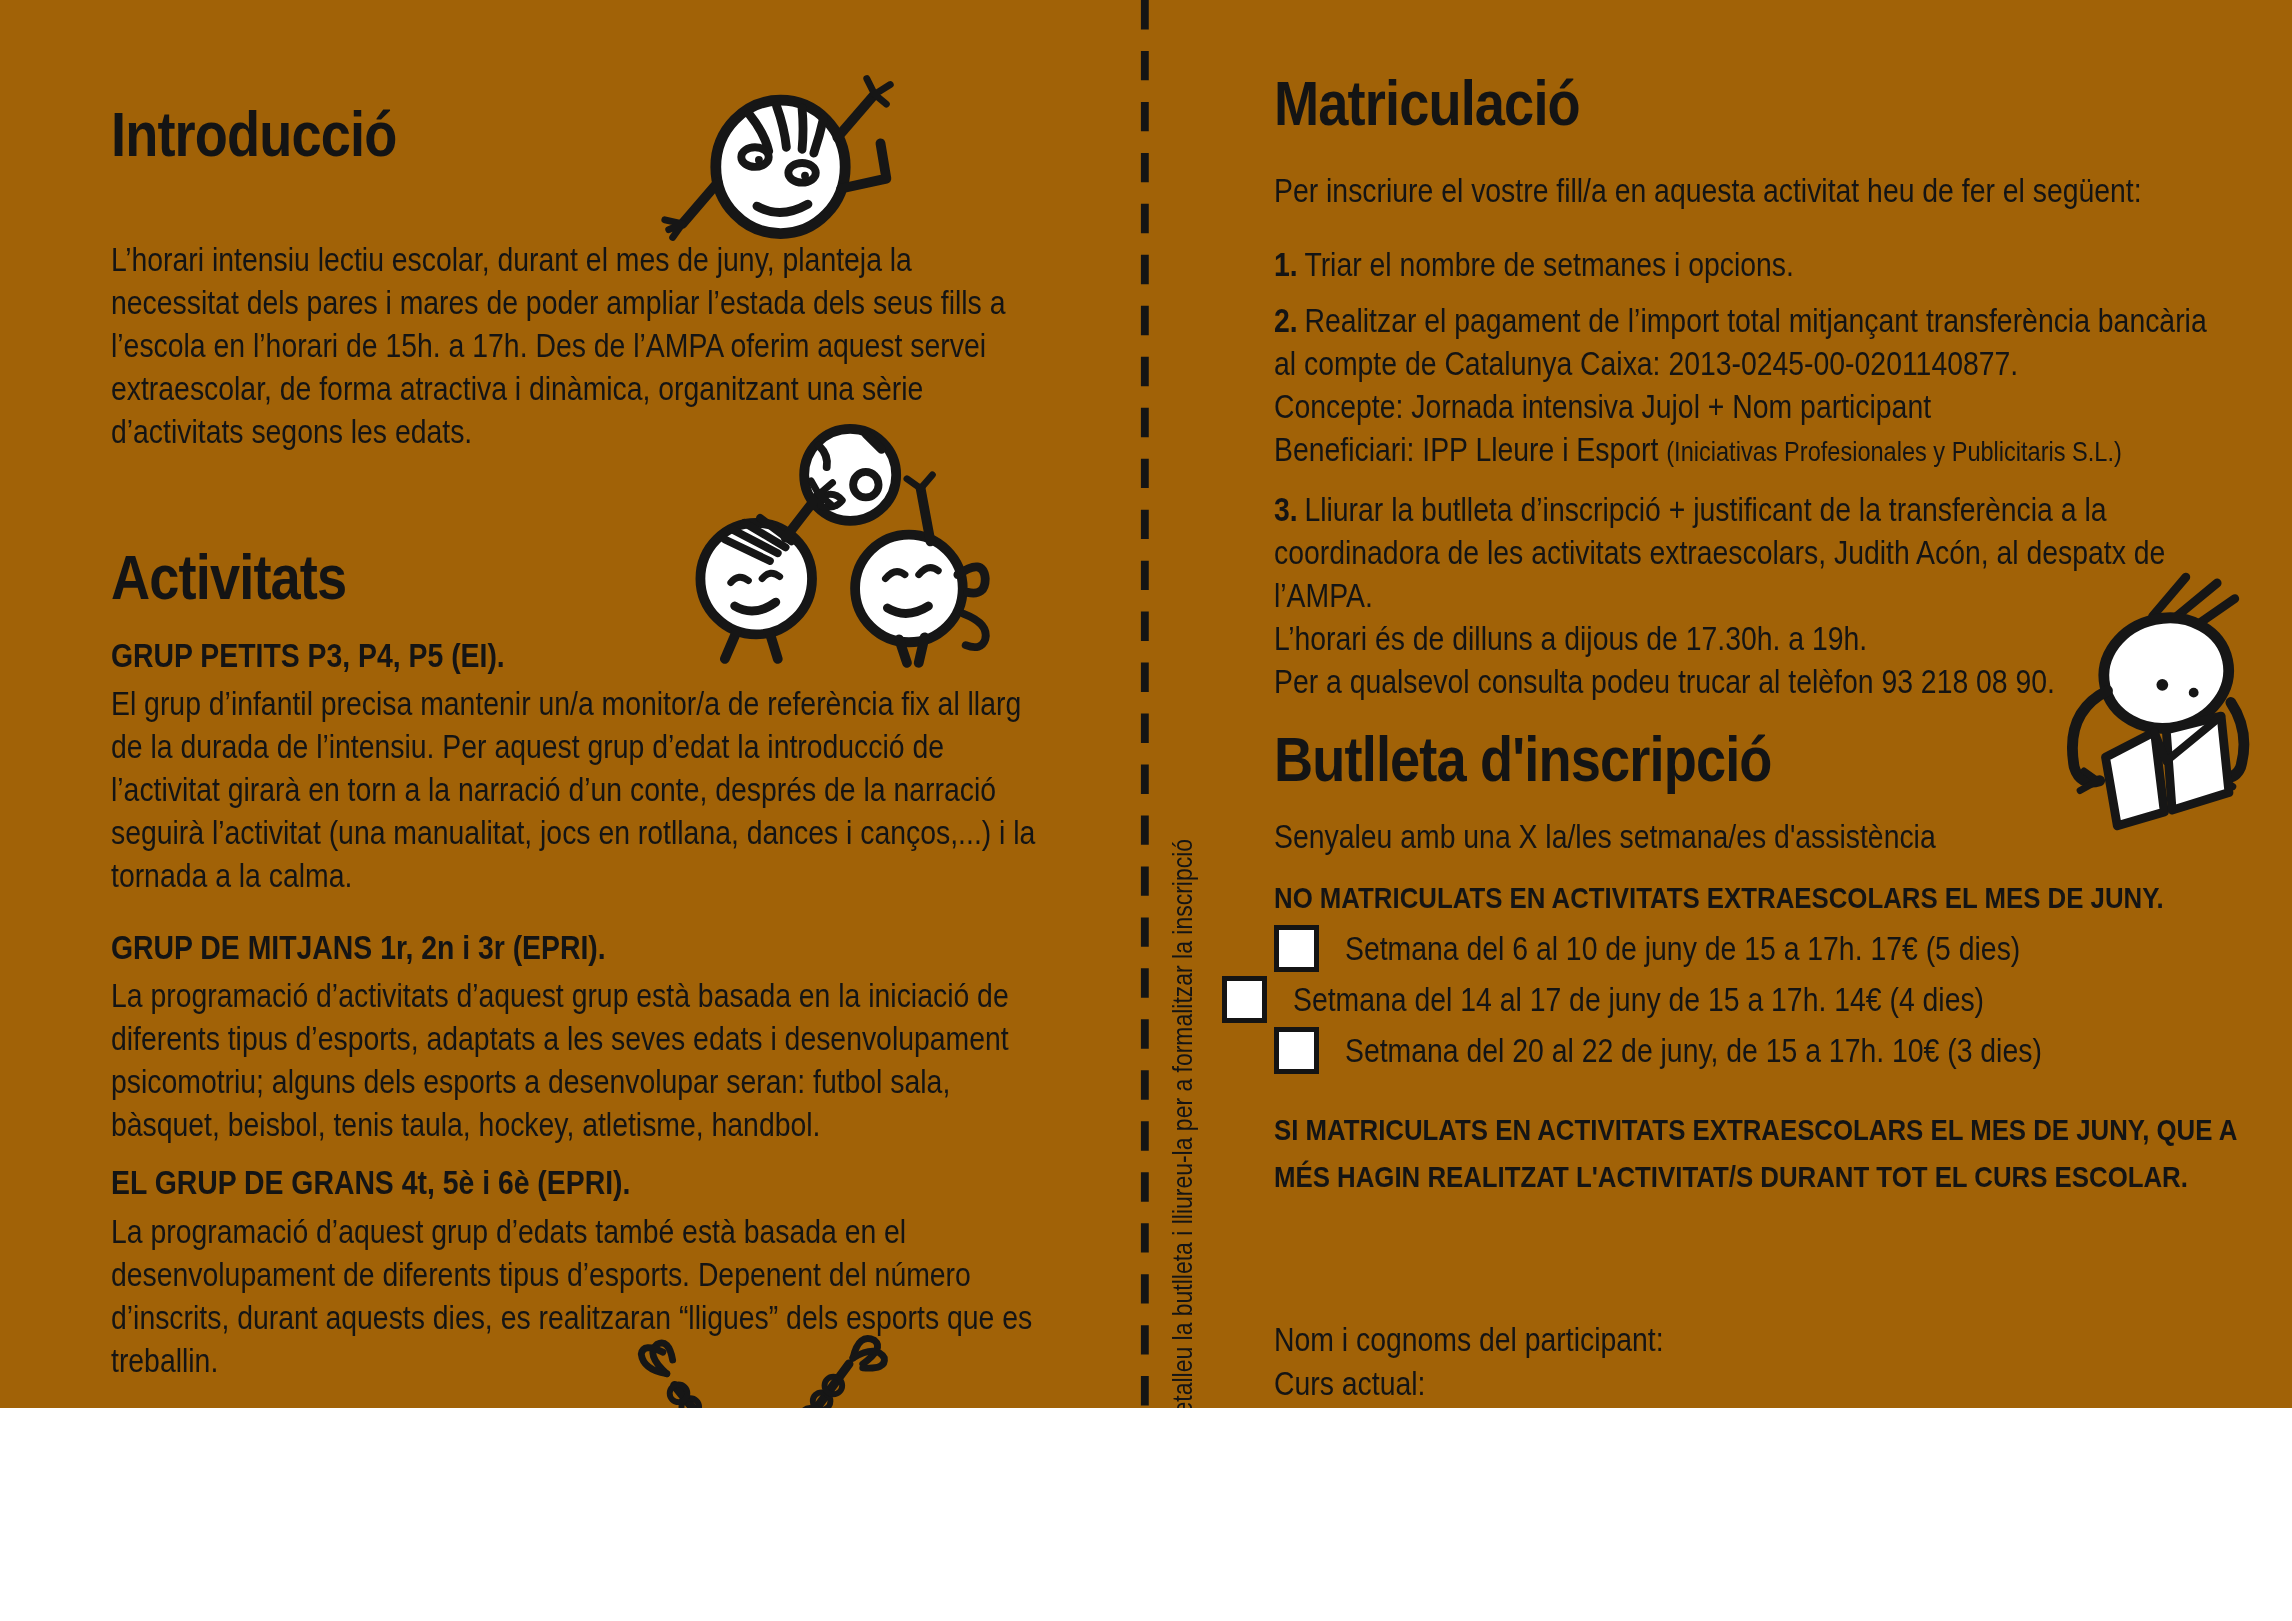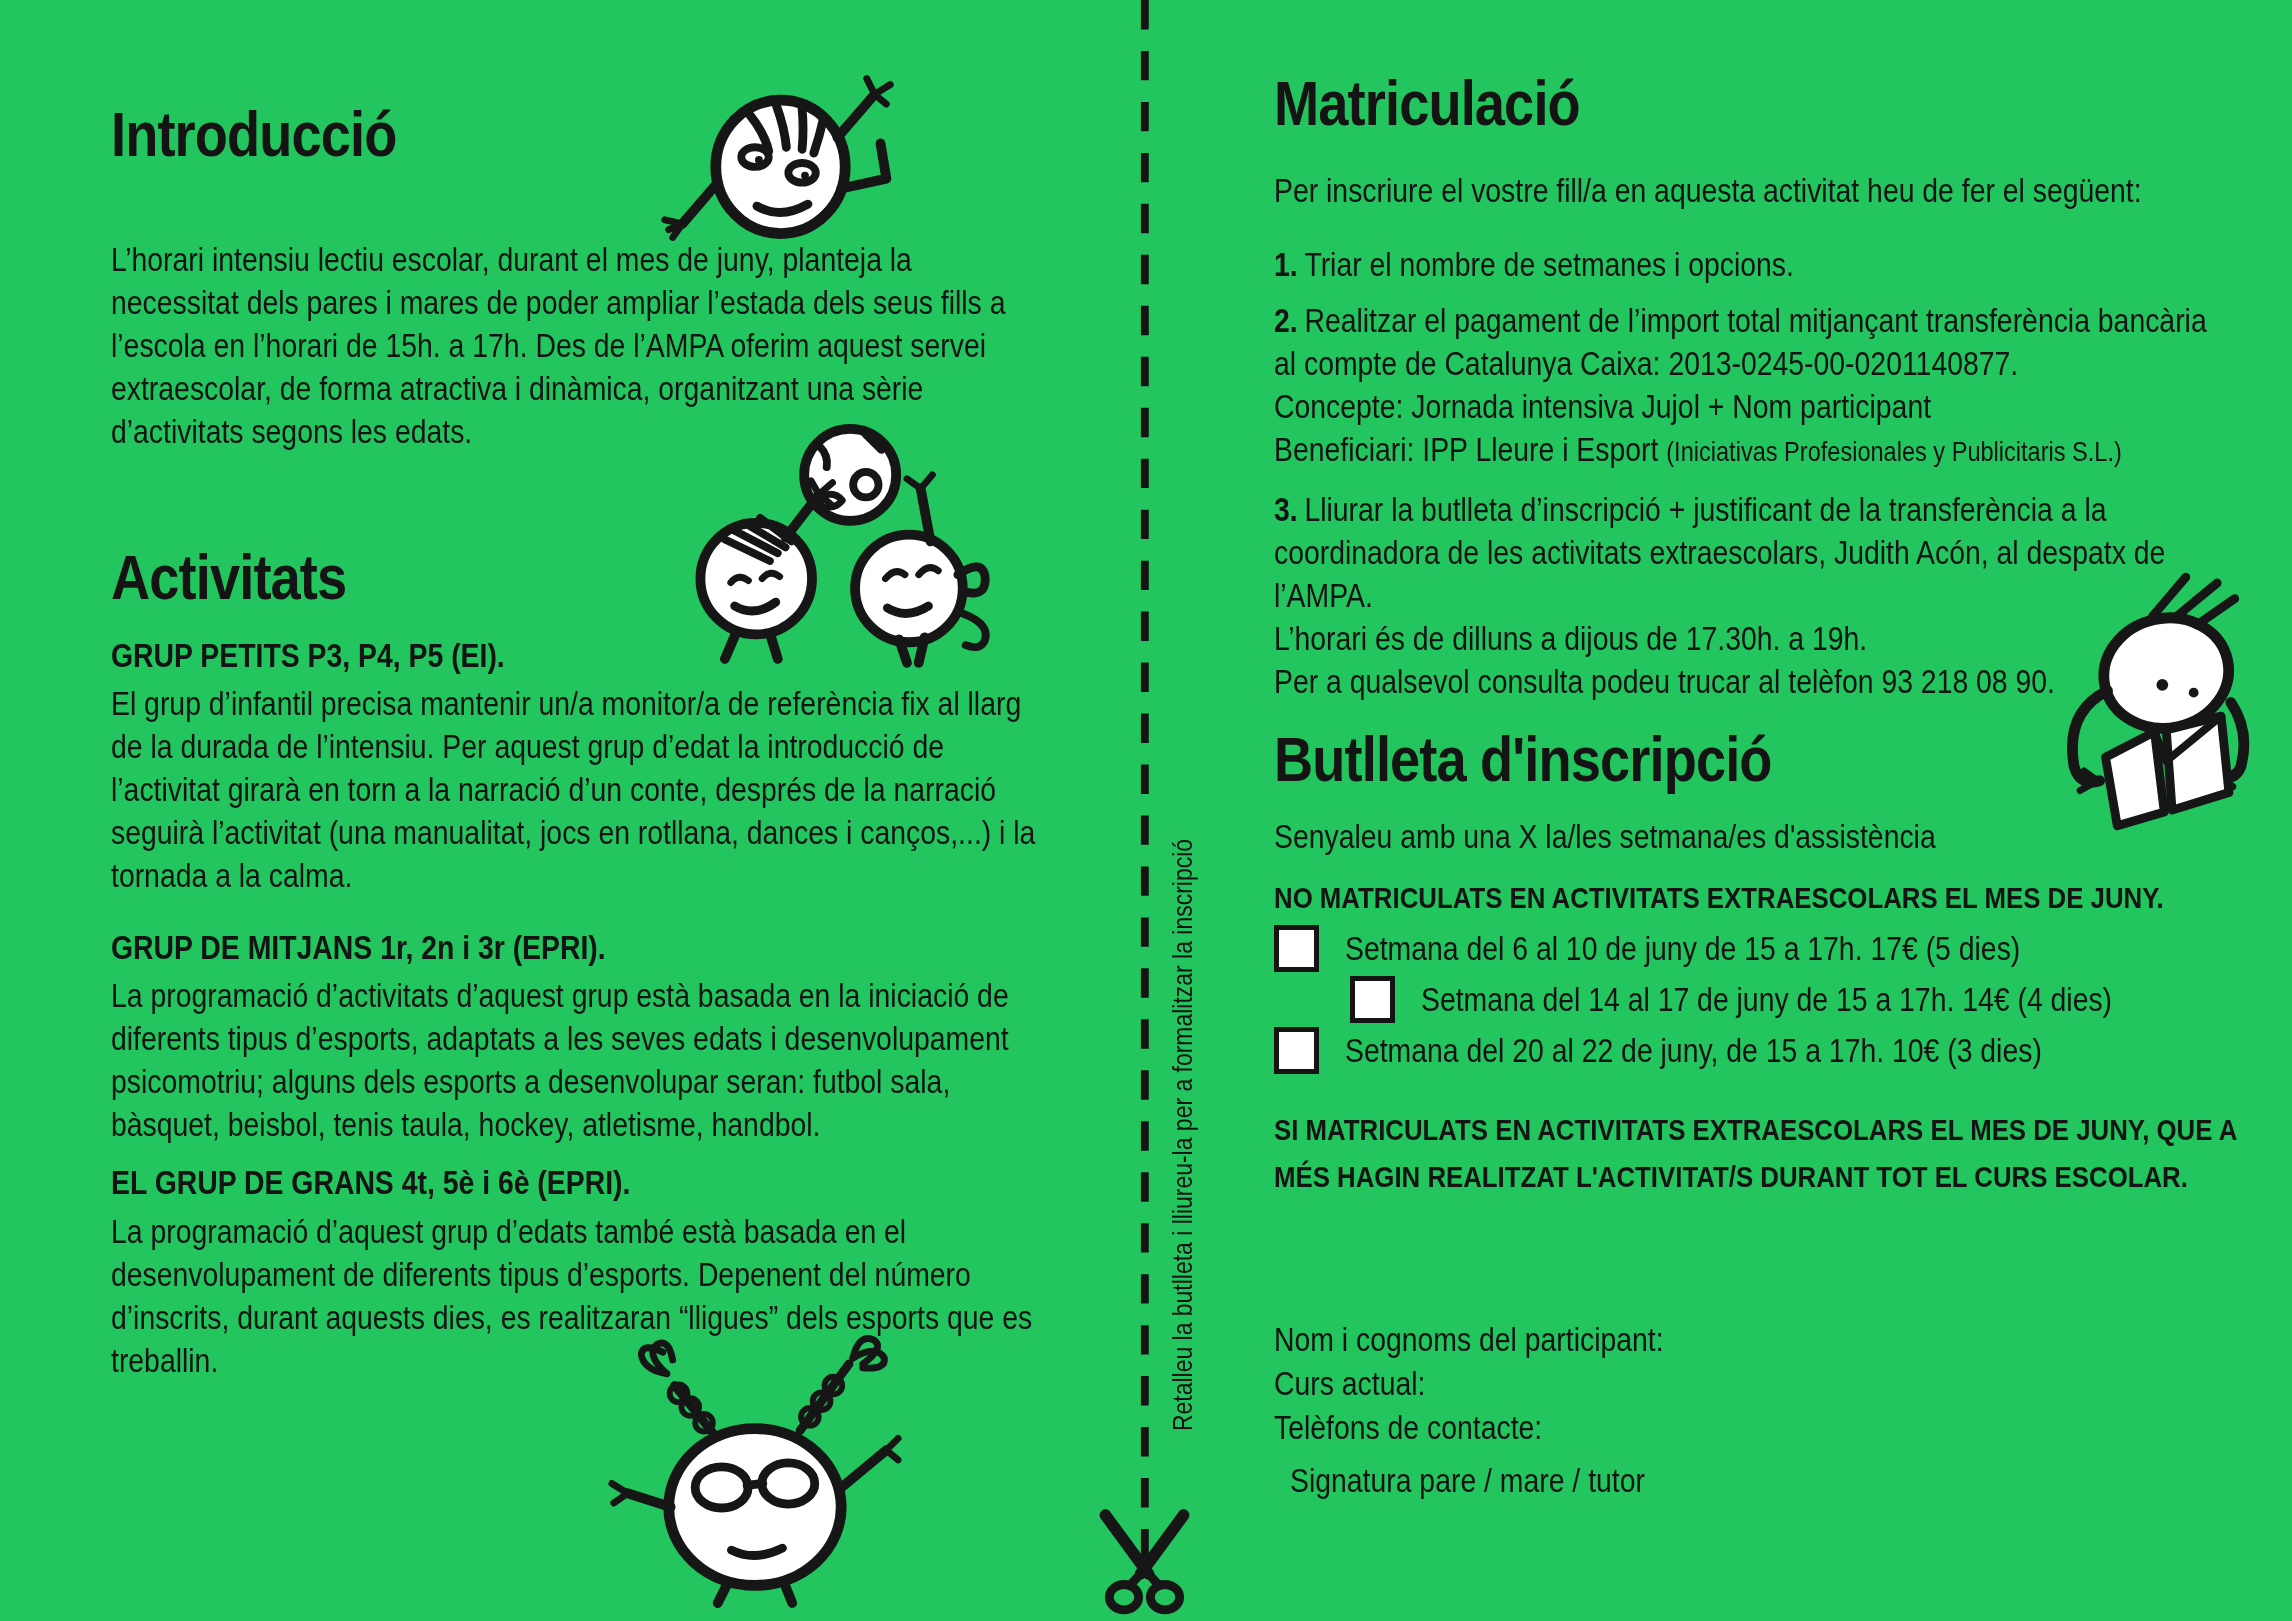--- a/index.html
+++ b/index.html
@@ -1,16 +1,16 @@
 <!DOCTYPE html>
 <html><head>
 <meta charset="utf-8">
 <style>
   html,body{margin:0;padding:0;background:#ffffff;}
-  #page{position:relative;width:2293px;height:1621px;background:#22c55e;overflow:hidden;
+  #page{position:relative;width:2293px;height:1408px;background:#a16207;overflow:hidden;
         font-family:"Liberation Sans",sans-serif;color:#141414;}
   .abs{position:absolute;}
   .cond{transform:scaleX(0.86);transform-origin:0 0;}
   .h1{font-size:63px;font-weight:bold;letter-spacing:-1px;white-space:nowrap;}
   .body-text{font-size:33px;line-height:43px;}
   .bold-head{font-size:33px;font-weight:bold;white-space:nowrap;}
   .small-caps-head{font-size:30px;font-weight:bold;line-height:47px;}
   .step{font-size:33px;line-height:43px;}
   .stepnum{font-weight:bold;margin-right:7.8px;}
   .note{font-size:27.4px;}
@@ -161,21 +161,21 @@
   <div class="abs h1 cond" style="left:1274px;top:723px;">Butlleta d'inscripció</div>
 
   <div class="abs body-text cond" style="left:1274px;top:815px;width:1127px;">Senyaleu amb una X la/les setmana/es d'assistència</div>
 
   <div class="abs small-caps-head cond" style="left:1274px;top:874px;width:1176px;white-space:nowrap;">NO MATRICULATS EN ACTIVITATS EXTRAESCOLARS EL MES DE JUNY.</div>
 
   <div class="abs row" style="left:1274px;top:925px;">
     <div class="chk"></div>
     <div class="chk-label">Setmana del 6 al 10 de juny de 15 a 17h. 17€ (5 dies)</div>
   </div>
-  <div class="abs row" style="left:1350px;top:976px;text-align:right;">
+  <div class="abs row" style="left:1222px;top:976px;text-align:right;">
     <div class="chk"></div>
     <div class="chk-label">Setmana del 14 al 17 de juny de 15 a 17h. 14€ (4 dies)</div>
   </div>
   <div class="abs row" style="left:1274px;top:1027px;">
     <div class="chk"></div>
     <div class="chk-label">Setmana del 20 al 22 de juny, de 15 a 17h. 10€ (3 dies)</div>
   </div>
 
   <div class="abs small-caps-head cond" style="left:1274px;top:1106px;width:1142px;">SI MATRICULATS EN ACTIVITATS EXTRAESCOLARS EL MES DE JUNY, QUE A MÉS HAGIN REALITZAT L'ACTIVITAT/S DURANT TOT EL CURS ESCOLAR.</div>
 

